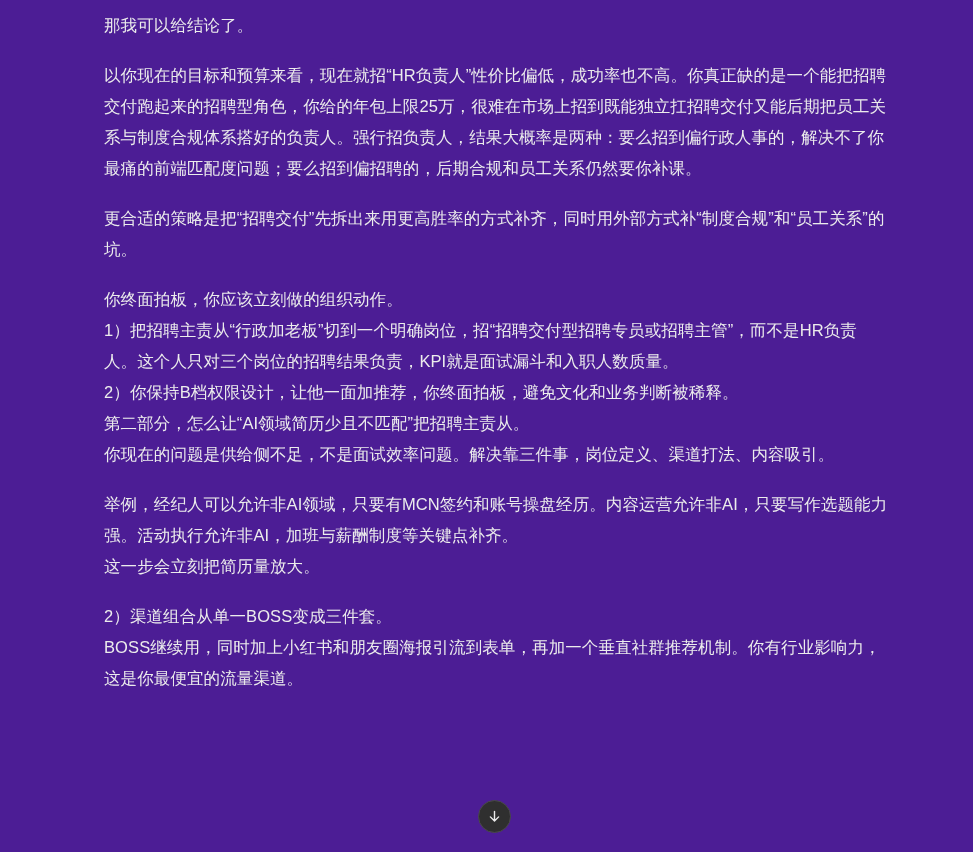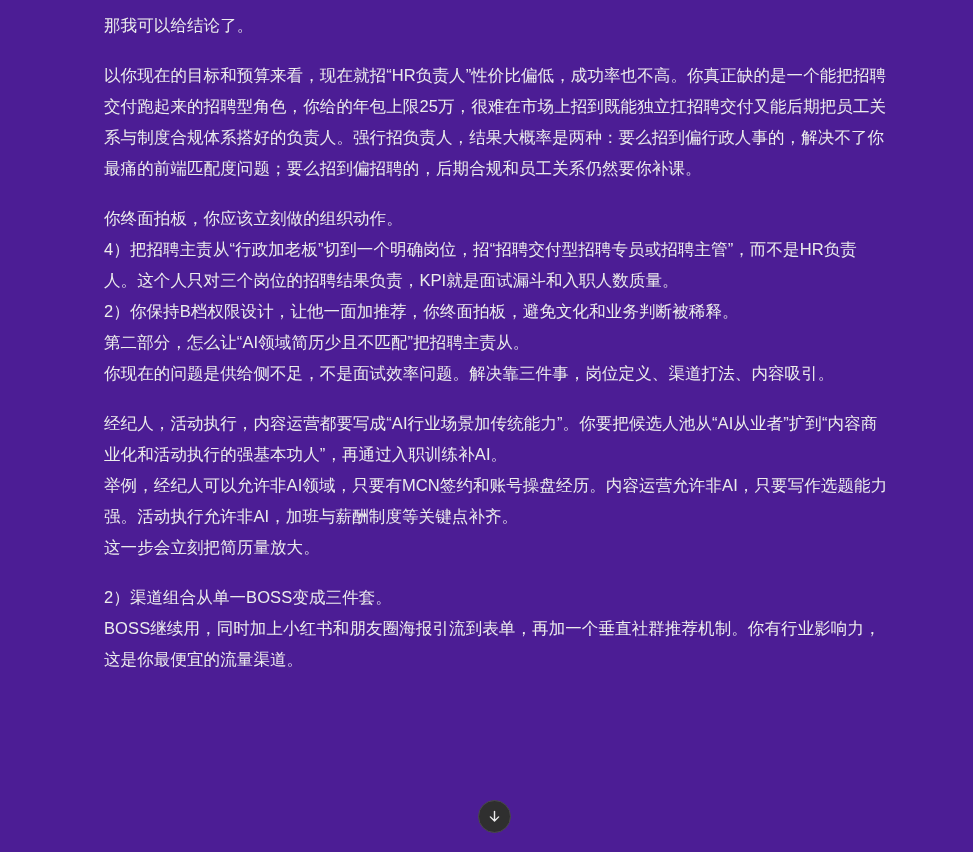--- a/index.html
+++ b/index.html
@@ -62,29 +62,29 @@
   }
 </style>
 </head>
 <body>
 
 <div class="page">
 
   <div class="content">
     <p class="para block">那我可以给结论了。</p>
     <p class="para block">以你现在的目标和预算来看，现在就招“HR负责人”性价比偏低，成功率也不高。你真正缺的是一个能把招聘交付跑起来的招聘型角色，你给的年包上限25万，很难在市场上招到既能独立扛招聘交付又能后期把员工关系与制度合规体系搭好的负责人。强行招负责人，结果大概率是两种：要么招到偏行政人事的，解决不了你最痛的前端匹配度问题；要么招到偏招聘的，后期合规和员工关系仍然要你补课。</p>
+    <p class="para block">更合适的策略是把“招聘交付”先拆出来用更高胜率的方式补齐，同时用外部方式补“制度合规”和“员工关系”的坑。</p>
 
     <p class="para tight">你终面拍板，你应该立刻做的组织动作。</p>
-    <p class="para tight">4）把招聘主责从“行政加老板”切到一个明确岗位，招“招聘交付型招聘专员或招聘主管”，而不是HR负责人。这个人只对三个岗位的招聘结果负责，KPI就是面试漏斗和入职人数质量。</p>
+    <p class="para tight">1）把招聘主责从“行政加老板”切到一个明确岗位，招“招聘交付型招聘专员或招聘主管”，而不是HR负责人。这个人只对三个岗位的招聘结果负责，KPI就是面试漏斗和入职人数质量。</p>
     <p class="para tight">2）你保持B档权限设计，让他一面加推荐，你终面拍板，避免文化和业务判断被稀释。</p>
 
     <p class="para tight">第二部分，怎么让“AI领域简历少且不匹配”把招聘主责从。</p>
     <p class="para block">你现在的问题是供给侧不足，不是面试效率问题。解决靠三件事，岗位定义、渠道打法、内容吸引。</p>
 
-    <p class="para tight">经纪人，活动执行，内容运营都要写成“AI行业场景加传统能力”。你要把候选人池从“AI从业者”扩到“内容商业化和活动执行的强基本功人”，再通过入职训练补AI。</p>
     <p class="para tight">举例，经纪人可以允许非AI领域，只要有MCN签约和账号操盘经历。内容运营允许非AI，只要写作选题能力强。活动执行允许非AI，加班与薪酬制度等关键点补齐。</p>
     <p class="para block">这一步会立刻把简历量放大。</p>
 
     <p class="para tight">2）渠道组合从单一BOSS变成三件套。</p>
     <p class="para tight">BOSS继续用，同时加上小红书和朋友圈海报引流到表单，再加一个垂直社群推荐机制。你有行业影响力，这是你最便宜的流量渠道。</p>
 
   </div>
 
   <div class="scroll-btn">
     <svg width="15" height="15" viewBox="0 0 16 16" fill="none">

